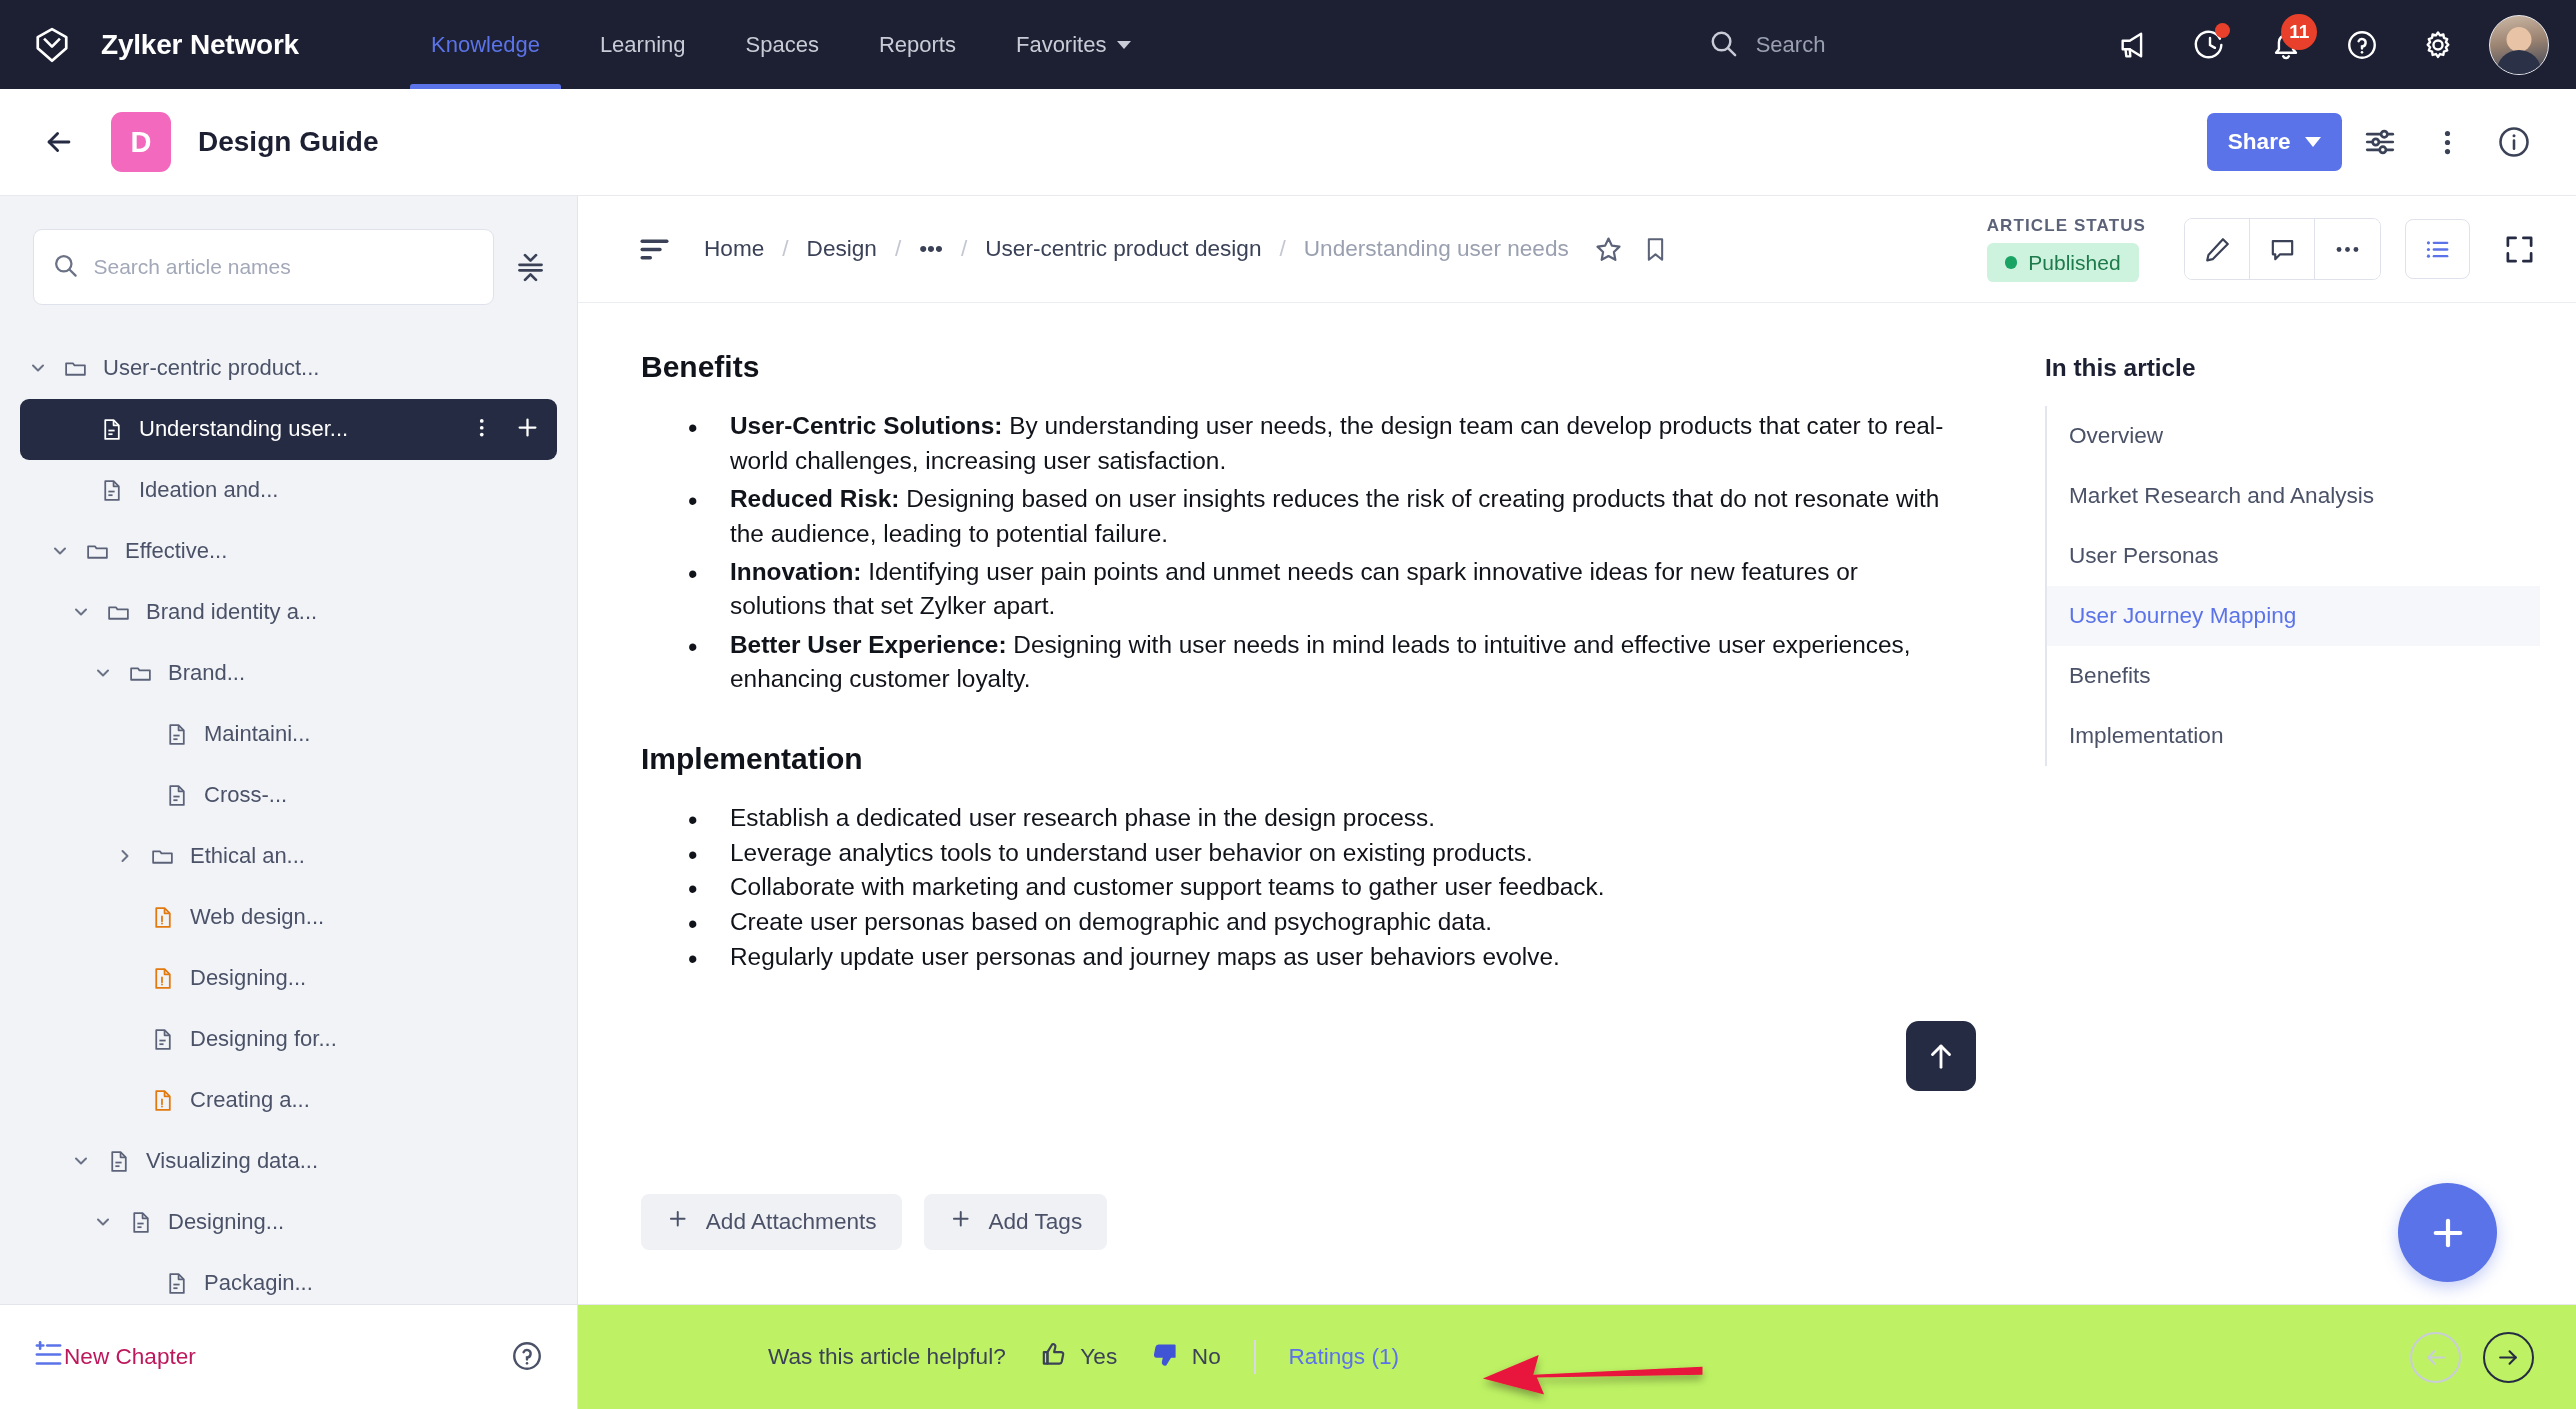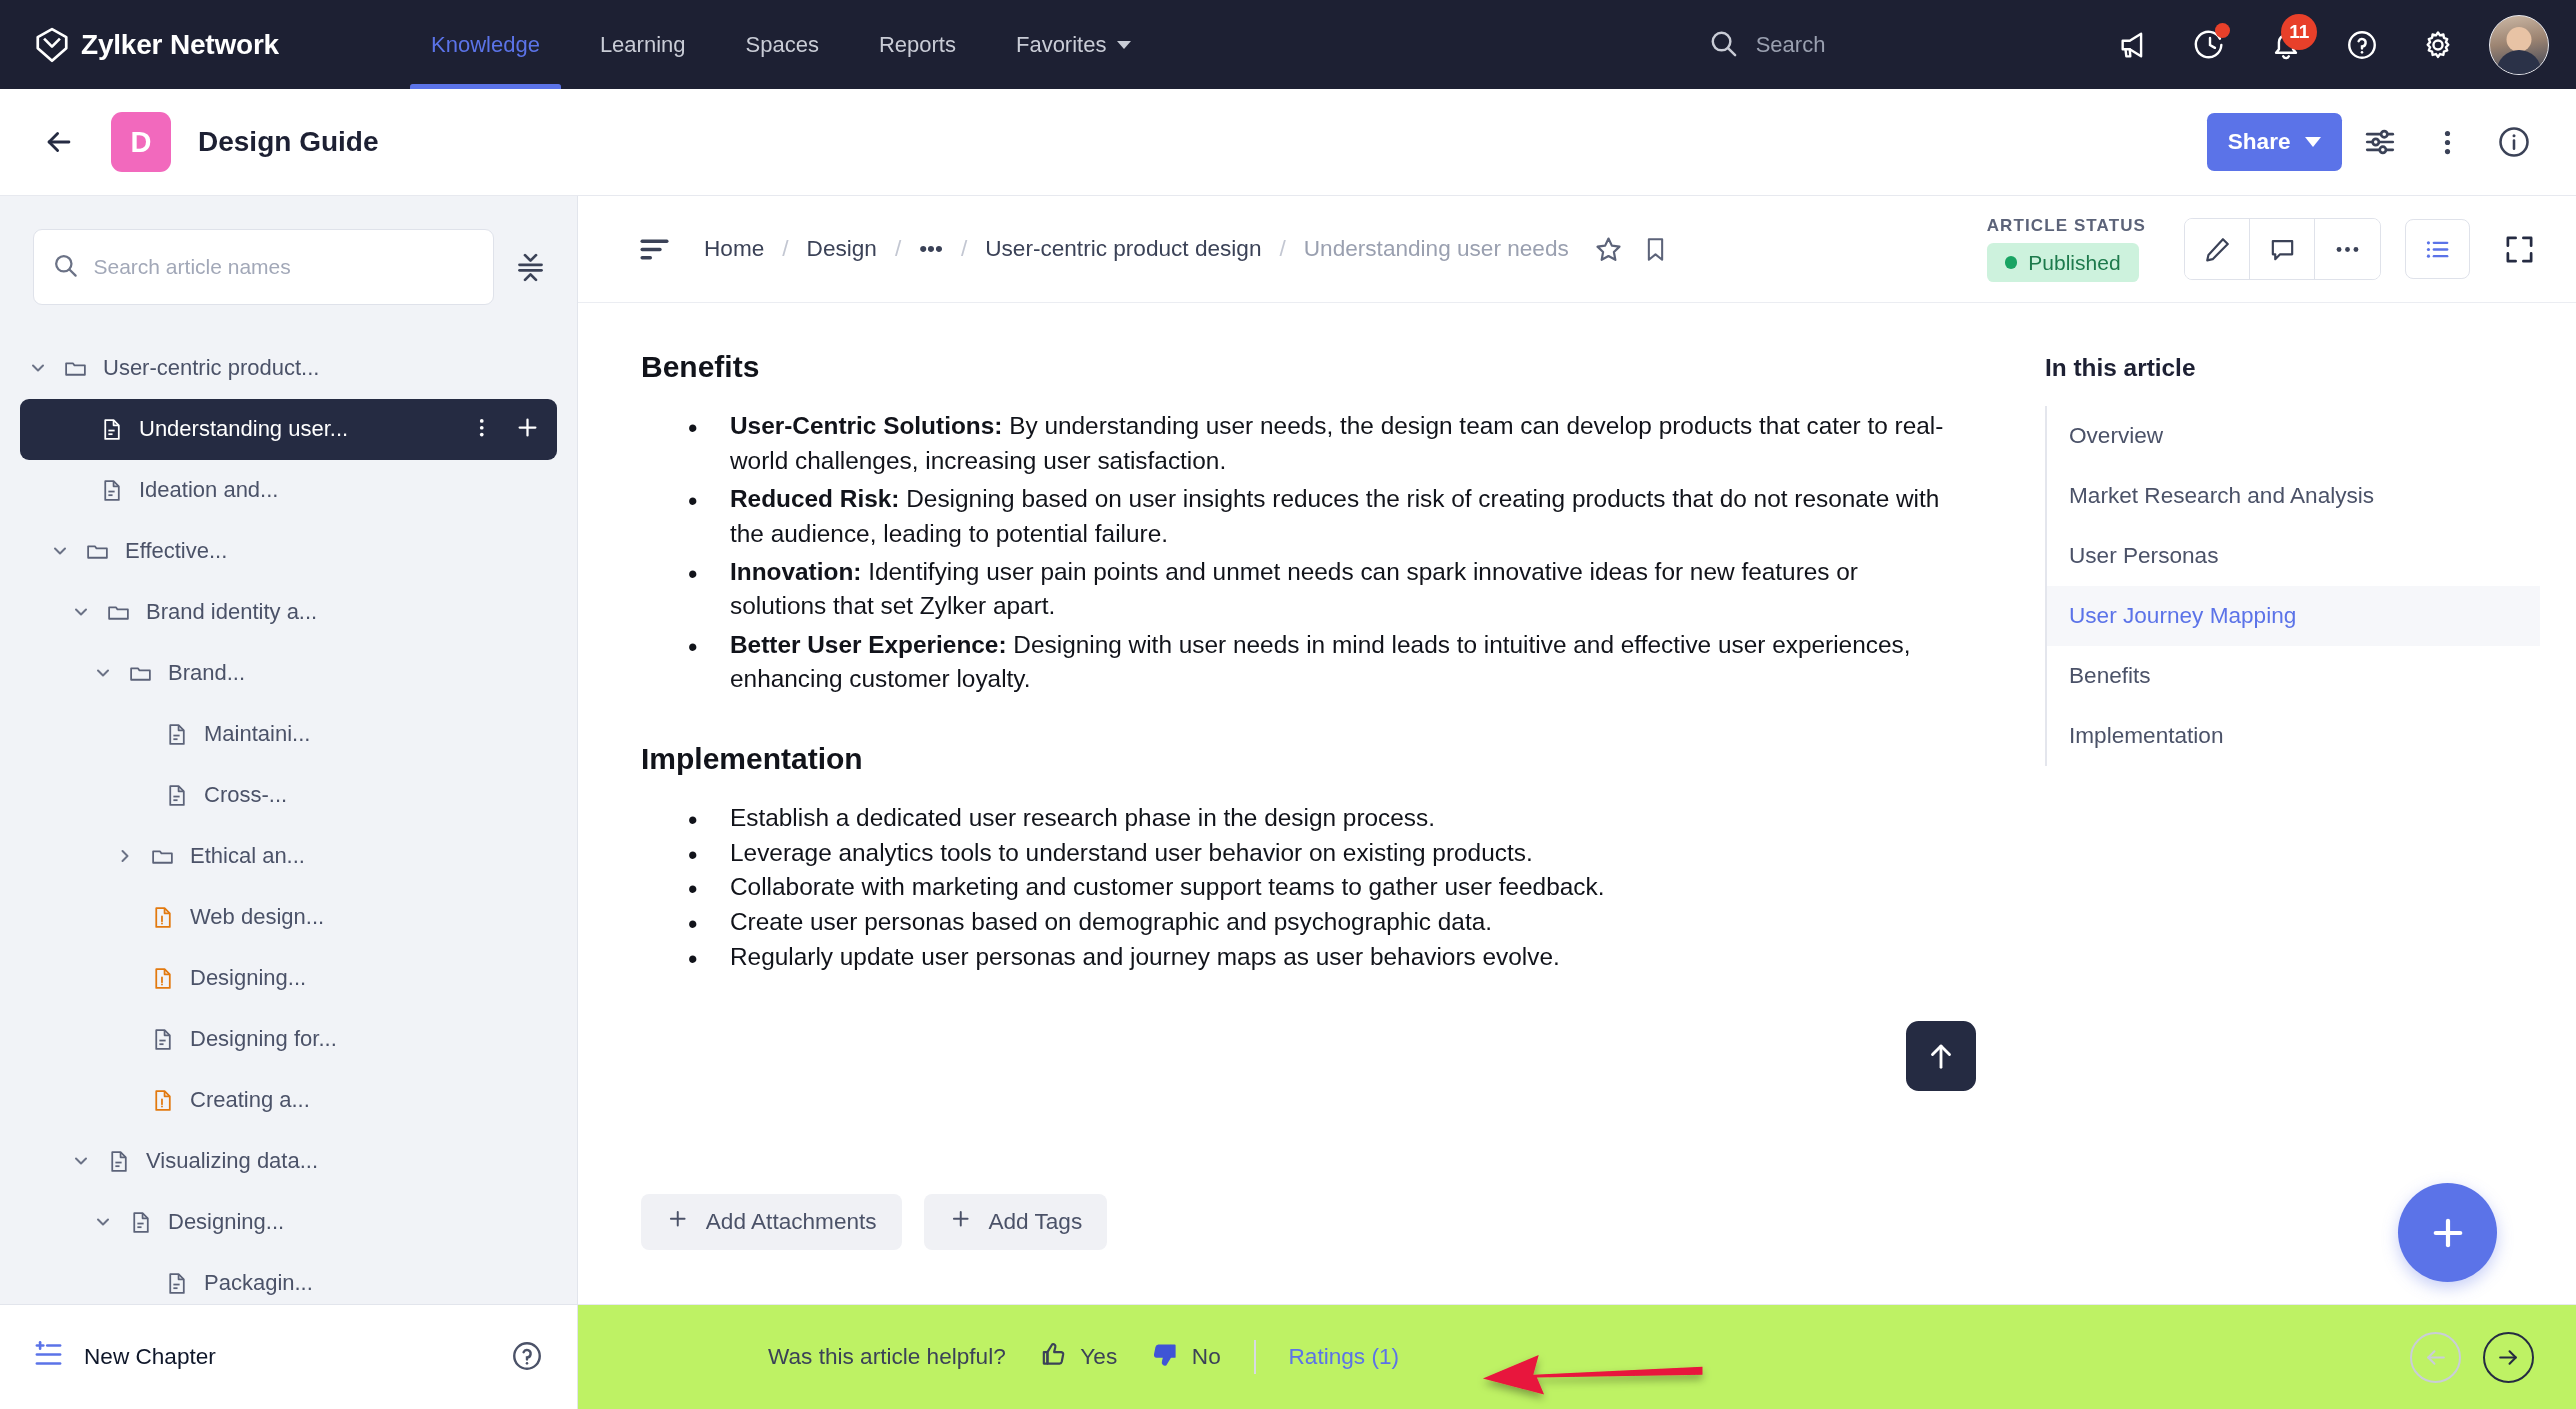--- a/index.html
+++ b/index.html
@@ -9,21 +9,21 @@
     font-family: "Liberation Sans", sans-serif;
     overflow: hidden;
   }
   .app { width: 2576px; height: 1409px; display: flex; flex-direction: column; position: relative; }
 
   
   .topnav {
     height: 89px; background: #1d2033; flex: 0 0 89px;
     display: flex; align-items: center; position: relative;
   }
-  .brand { display: flex; align-items: center; gap: 10px; padding-left: 33px; width: 379px; }
+  .brand { display: flex; align-items: center; gap: 30px; padding-left: 33px; width: 379px; }
   .brand-logo { width: 38px; height: 38px; }
   .brand-name { color: #ffffff; font-size: 28px; font-weight: bold; letter-spacing: -0.2px; white-space: nowrap; }
 
   .nav-tabs { display: flex; align-items: center; height: 89px; margin-left: 22px; }
   .nav-tab {
     position: relative; height: 89px; display: flex; align-items: center; gap: 11px;
     padding: 0 30px; color: #c9ccd6; font-size: 22px; cursor: pointer; white-space: nowrap;
   }
   .nav-tab.active { color: #5b73e8; }
   .nav-tab.active::after {
@@ -118,21 +118,21 @@
   .tree-label {
     font-size: 22px; color: #4b5268; white-space: nowrap; overflow: hidden;
     text-overflow: ellipsis; margin-left: 9px; flex: 1;
   }
   .row-actions { display: flex; align-items: center; gap: 20px; padding-right: 7.2px; }
 
   .sidebar-footer {
     height: 105px; flex: 0 0 105px; background: #fff; border-top: 1.8px solid #e2e5ec;
     display: flex; align-items: center; padding: 0 33px;
   }
-  .new-chapter { display: flex; align-items: center; gap: 20px; color: #0f172a; font-size: 22.6px; cursor: pointer; }
+  .new-chapter { display: flex; align-items: center; gap: 0; color: #be185d; font-size: 22.6px; cursor: pointer; }
   .help-circle { margin-left: auto; cursor: pointer; }
 
   
   .main { flex: 1; display: flex; flex-direction: column; min-width: 0; background: #fff; }
 
   .crumbbar {
     height: 107px; flex: 0 0 107px; display: flex; align-items: center;
     padding: 0 31px 0 52px; border-bottom: 1.8px solid #ebedf2; background: #fff;
   }
   .crumb-toggle { width: 49px; height: 49px; display:flex;align-items:center;justify-content:center;cursor:pointer;margin-right:25px; }

